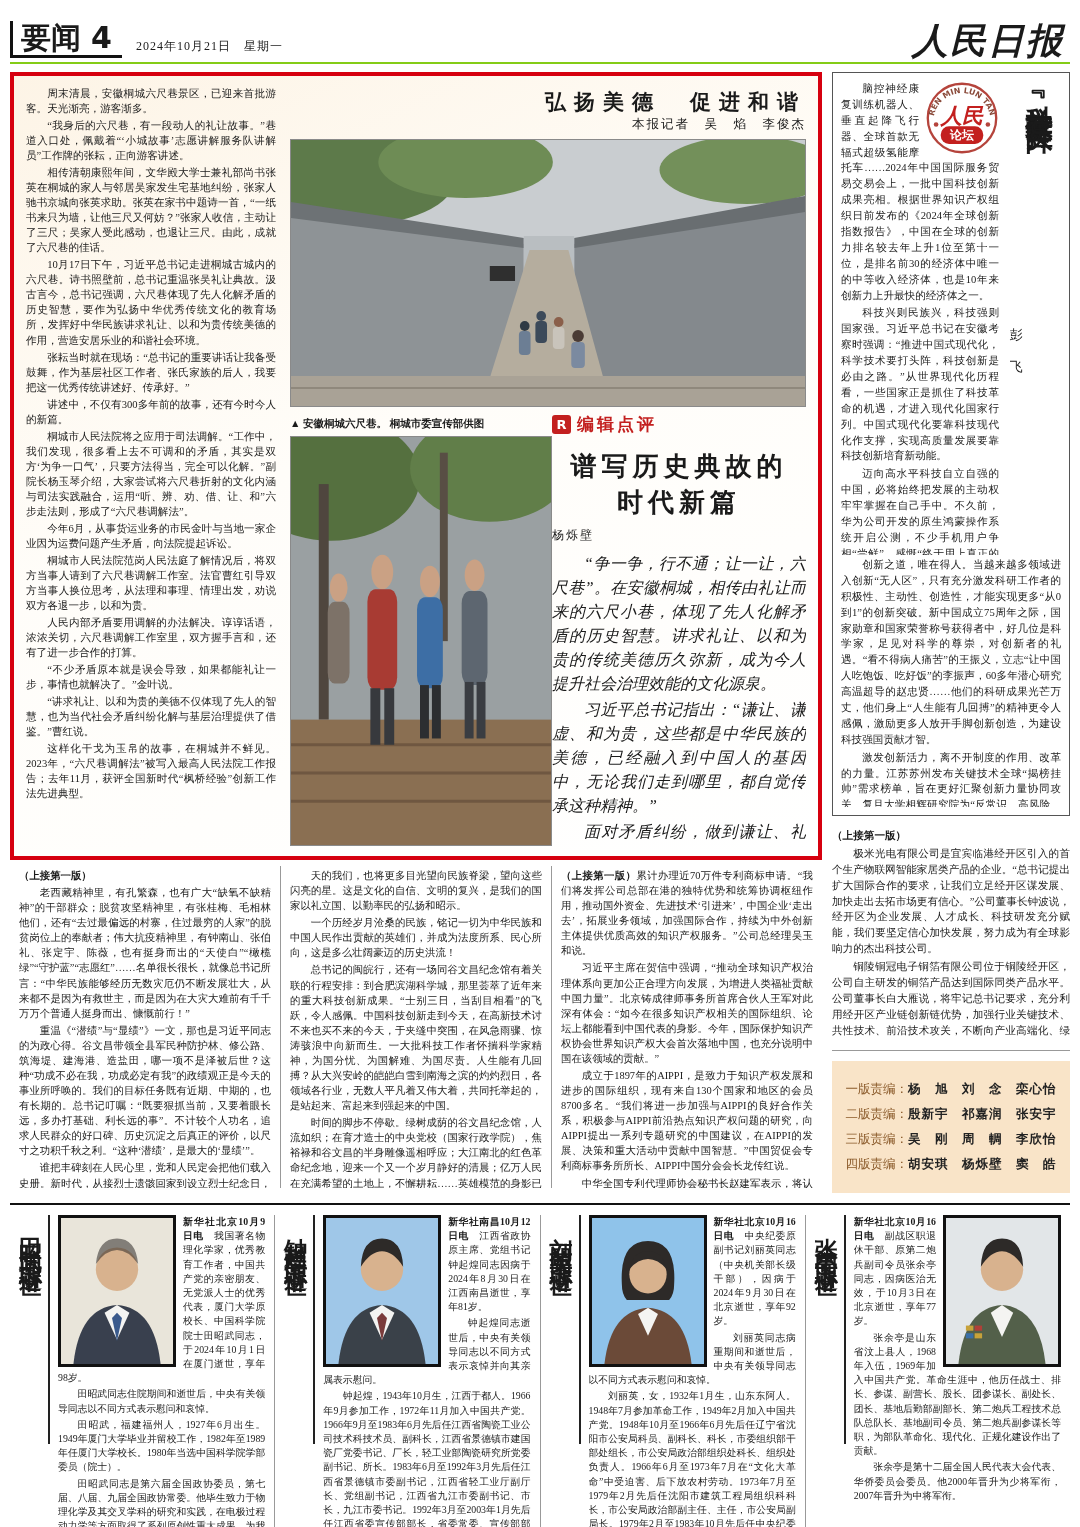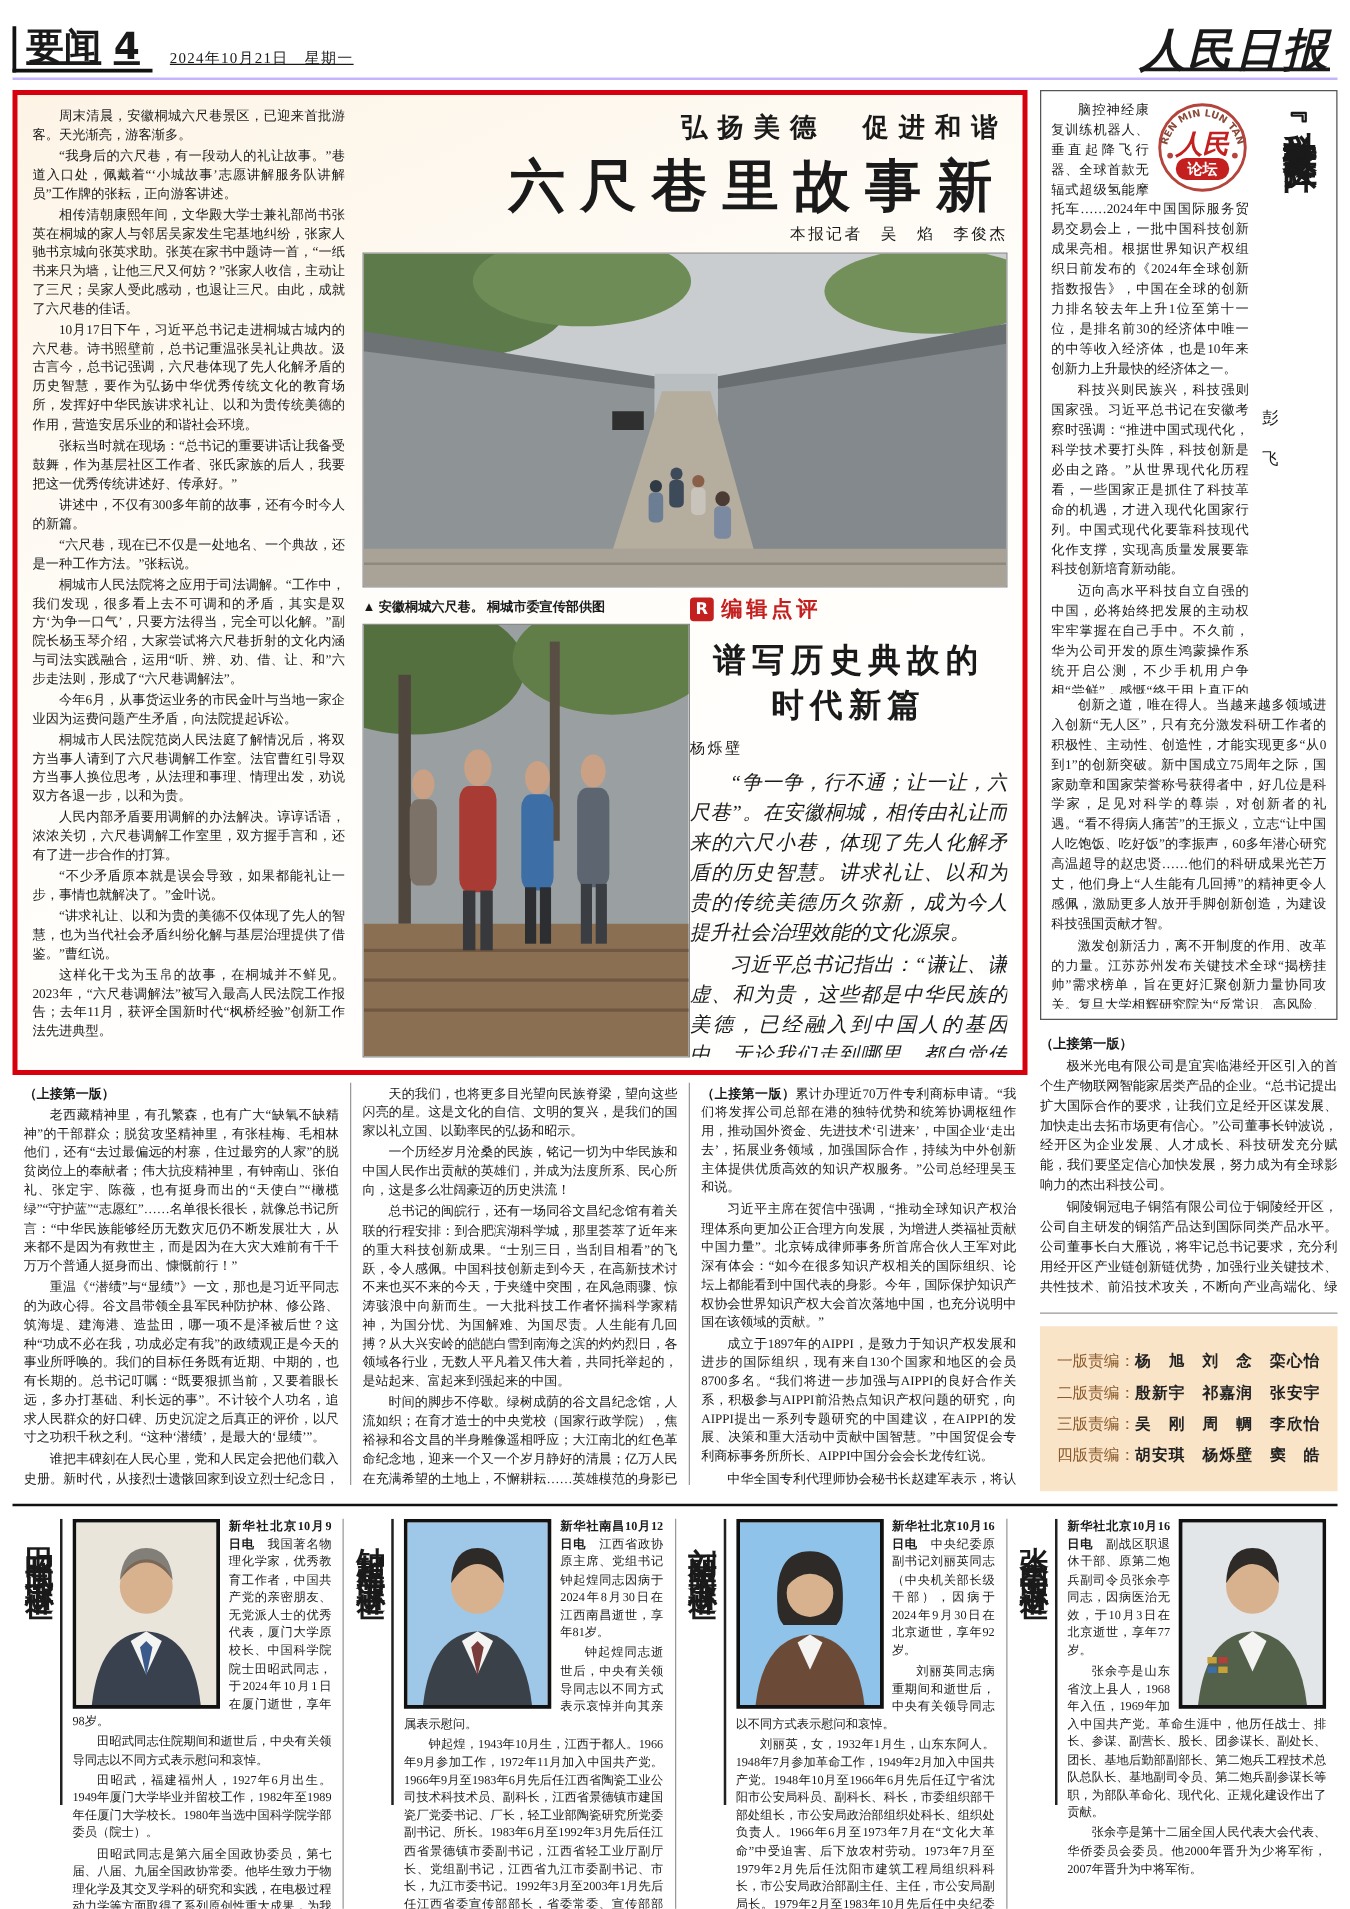--- a/index.html
+++ b/index.html
@@ -4,21 +4,21 @@
 <style>
   html,body{margin:0;padding:0;background:#fff;width:1080px;height:1527px;overflow:hidden;
     font-family:"Liberation Serif","DejaVu Serif",serif;color:#1a1a1a;}
   .page{padding:0 10px;box-sizing:border-box;width:1080px;}
   p{margin:0 0 2px 0;text-indent:2em;}
   p.no-indent{text-indent:0;}
   b{font-weight:bold;}
 
   
   .masthead{display:flex;align-items:flex-end;justify-content:space-between;
-    padding:10px 2px 4px 0;border-bottom:2px solid #c4b5fd;height:48px;text-decoration:underline;}
+    padding:10px 2px 4px 0;border-bottom:2px solid #84cc16;height:48px;}
   .mast-left{display:flex;align-items:flex-end;gap:14px;}
   .section-wrap{display:flex;align-items:flex-end;border-left:3px solid #111;border-bottom:3px solid #111;
     padding:2px 10px 2px 8px;gap:10px;}
   .section-name{font-family:"DejaVu Sans","Liberation Sans",sans-serif;font-weight:900;font-size:30px;line-height:1;}
   .page-num{font-family:"DejaVu Sans","Liberation Sans",sans-serif;font-weight:700;font-size:30px;line-height:1;}
   .mast-date{font-size:12px;padding-bottom:3px;letter-spacing:1px;}
   .paper-logo{font-family:"DejaVu Serif","Liberation Serif",serif;font-weight:900;font-style:italic;
     font-size:36px;line-height:1;letter-spacing:2px;padding-right:4px;}
 
   
@@ -121,36 +121,34 @@
 
       <section class="feature-box">
         <div class="col-left">
           <div>
               <p>周末清晨，安徽桐城六尺巷景区，已迎来首批游客。天光渐亮，游客渐多。</p>
               <p>“我身后的六尺巷，有一段动人的礼让故事。”巷道入口处，佩戴着“‘小城故事’志愿讲解服务队讲解员”工作牌的张耘，正向游客讲述。</p>
               <p>相传清朝康熙年间，文华殿大学士兼礼部尚书张英在桐城的家人与邻居吴家发生宅基地纠纷，张家人驰书京城向张英求助。张英在家书中题诗一首，“一纸书来只为墙，让他三尺又何妨？”张家人收信，主动让了三尺；吴家人受此感动，也退让三尺。由此，成就了六尺巷的佳话。</p>
               <p>10月17日下午，习近平总书记走进桐城古城内的六尺巷。诗书照壁前，总书记重温张吴礼让典故。汲古言今，总书记强调，六尺巷体现了先人化解矛盾的历史智慧，要作为弘扬中华优秀传统文化的教育场所，发挥好中华民族讲求礼让、以和为贵传统美德的作用，营造安居乐业的和谐社会环境。</p>
               <p>张耘当时就在现场：“总书记的重要讲话让我备受鼓舞，作为基层社区工作者、张氏家族的后人，我要把这一优秀传统讲述好、传承好。”</p>
               <p>讲述中，不仅有300多年前的故事，还有今时今人的新篇。</p>
-              <p>“六尺巷，现在已不仅是一处地名、一个典故，还是一种工作方法。”张耘说。</p>
               <p>桐城市人民法院将之应用于司法调解。“工作中，我们发现，很多看上去不可调和的矛盾，其实是双方‘为争一口气’，只要方法得当，完全可以化解。”副院长杨玉琴介绍，大家尝试将六尺巷折射的文化内涵与司法实践融合，运用“听、辨、劝、借、让、和”六步走法则，形成了“六尺巷调解法”。</p>
               <p>今年6月，从事货运业务的市民金叶与当地一家企业因为运费问题产生矛盾，向法院提起诉讼。</p>
               <p>桐城市人民法院范岗人民法庭了解情况后，将双方当事人请到了六尺巷调解工作室。法官曹红引导双方当事人换位思考，从法理和事理、情理出发，劝说双方各退一步，以和为贵。</p>
               <p>人民内部矛盾要用调解的办法解决。谆谆话语，浓浓关切，六尺巷调解工作室里，双方握手言和，还有了进一步合作的打算。</p>
               <p>“不少矛盾原本就是误会导致，如果都能礼让一步，事情也就解决了。”金叶说。</p>
               <p>“讲求礼让、以和为贵的美德不仅体现了先人的智慧，也为当代社会矛盾纠纷化解与基层治理提供了借鉴。”曹红说。</p>
               <p>这样化干戈为玉帛的故事，在桐城并不鲜见。2023年，“六尺巷调解法”被写入最高人民法院工作报告；去年11月，获评全国新时代“枫桥经验”创新工作法先进典型。</p>
             </div>
 
         </div>
 
         <div class="col-main">
           <div class="head-block">
             <div class="kicker">弘扬美德　促进和谐</div>
-            <div class="headline">六尺巷里故事新</div>
             <div class="byline">本报记者　吴　焰　李俊杰</div>
           </div>
 
           <div class="photo1">
             <svg viewBox="0 0 530 266" preserveAspectRatio="none">
               <rect x="0" y="0" width="530" height="266" fill="#c9cdd0"></rect>
               <ellipse cx="60" cy="38" rx="110" ry="48" fill="#5d7a4a"></ellipse>
               <ellipse cx="180" cy="22" rx="90" ry="36" fill="#6e8c55"></ellipse>
               <ellipse cx="470" cy="30" rx="90" ry="34" fill="#73905a"></ellipse>
               <polygon points="0,70 240,104 240,266 0,266" fill="#8e9396"></polygon>

